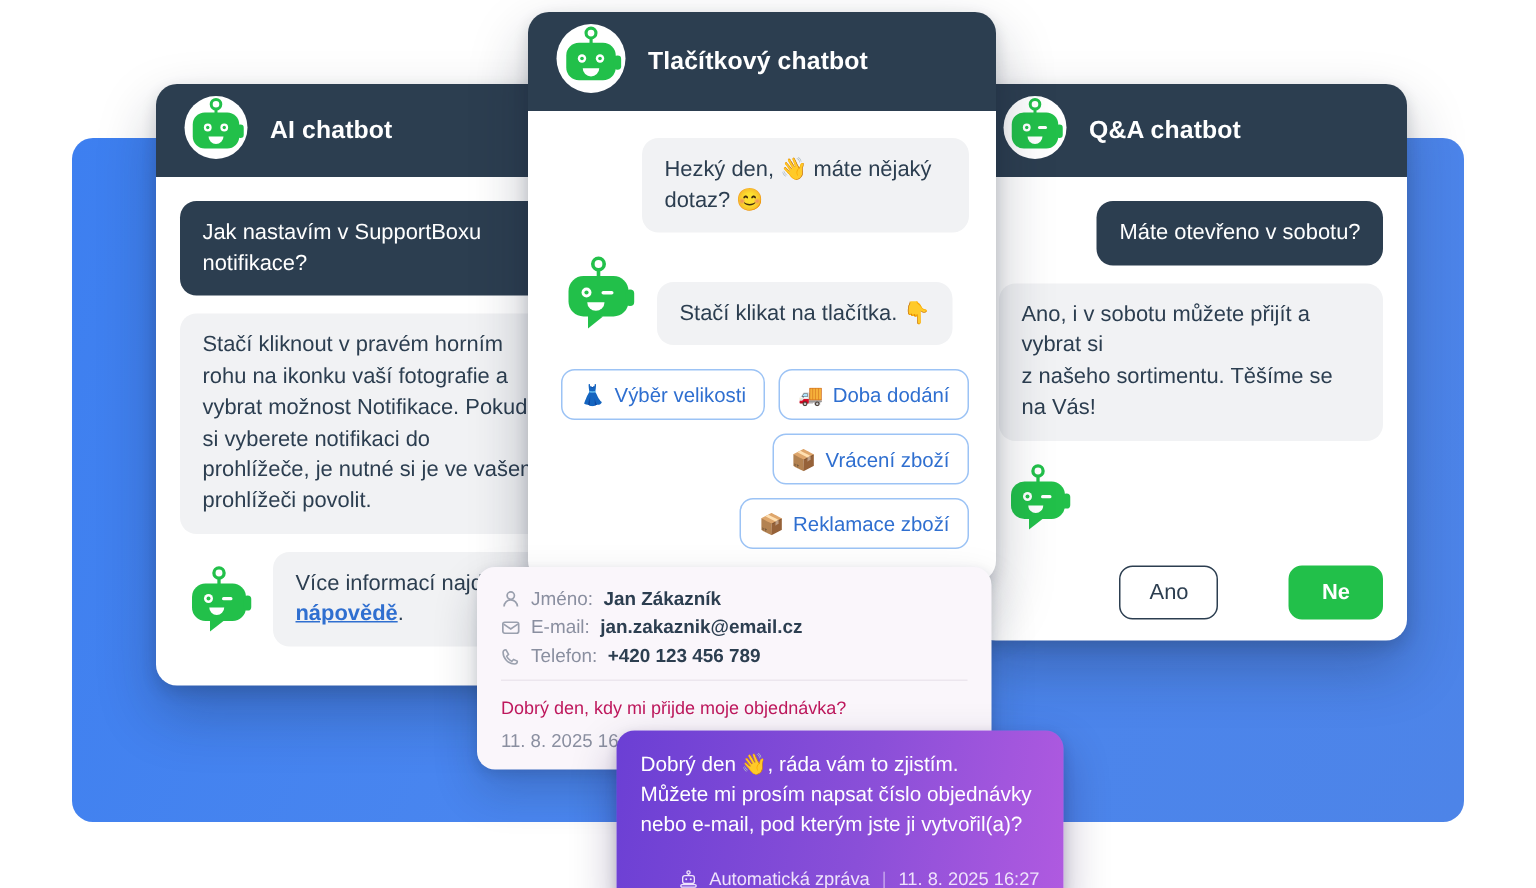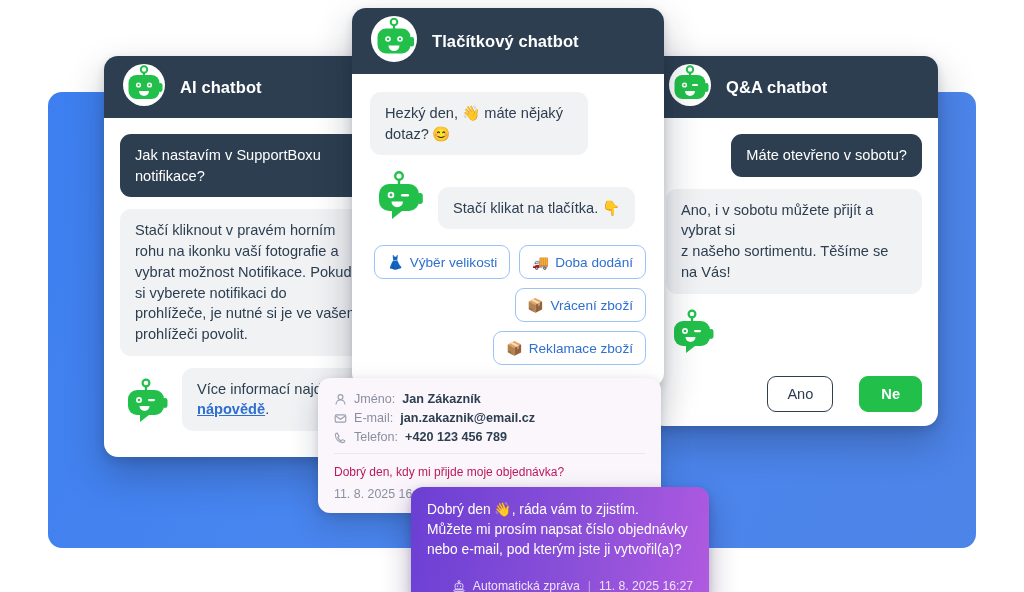--- a/index.html
+++ b/index.html
@@ -58,21 +58,21 @@
   .bubble-user {
     background: #2c3e50;
     color: #ffffff;
     margin-left: auto;
   }
   .bubble-bot {
     background: #f1f2f4;
     color: #2c3e50;
   }
   .row { display: flex; align-items: flex-end; gap: 10px; margin-bottom: 12px; }
-  .row-right { }
+  .row-right { justify-content: flex-end; }
 
   
   #win-ai { left: 104px; top: 56px; width: 288px; }
   #win-ai .win-body { padding: 16px 16px 14px 16px; }
   #win-ai .bubble-user { width: 100%; }
   .link {
     color: #2f6fd0;
     text-decoration: underline;
     font-weight: 700;
   }
@@ -94,20 +94,21 @@
   .btn-green {
     background: #22c04a;
     border: 1.6px solid #22c04a;
     color: #ffffff;
     border-radius: 9px;
     padding: 9px 21px;
     font-size: 14.6px;
     font-family: inherit;
     font-weight: 600;
     cursor: pointer;
+    margin-left: 21px;
   }
 
   
   #win-btn { left: 352px; top: 8px; width: 312px; z-index: 30; }
   #win-btn .win-header { height: 66px; }
   #win-btn .win-body { padding: 18px 18px 22px 18px; }
   .chips { display: flex; flex-wrap: wrap; gap: 9px; margin-top: 16px; justify-content: flex-end; }
   .chip {
     background: #ffffff;
     border: 1.6px solid #9cc3f5;

